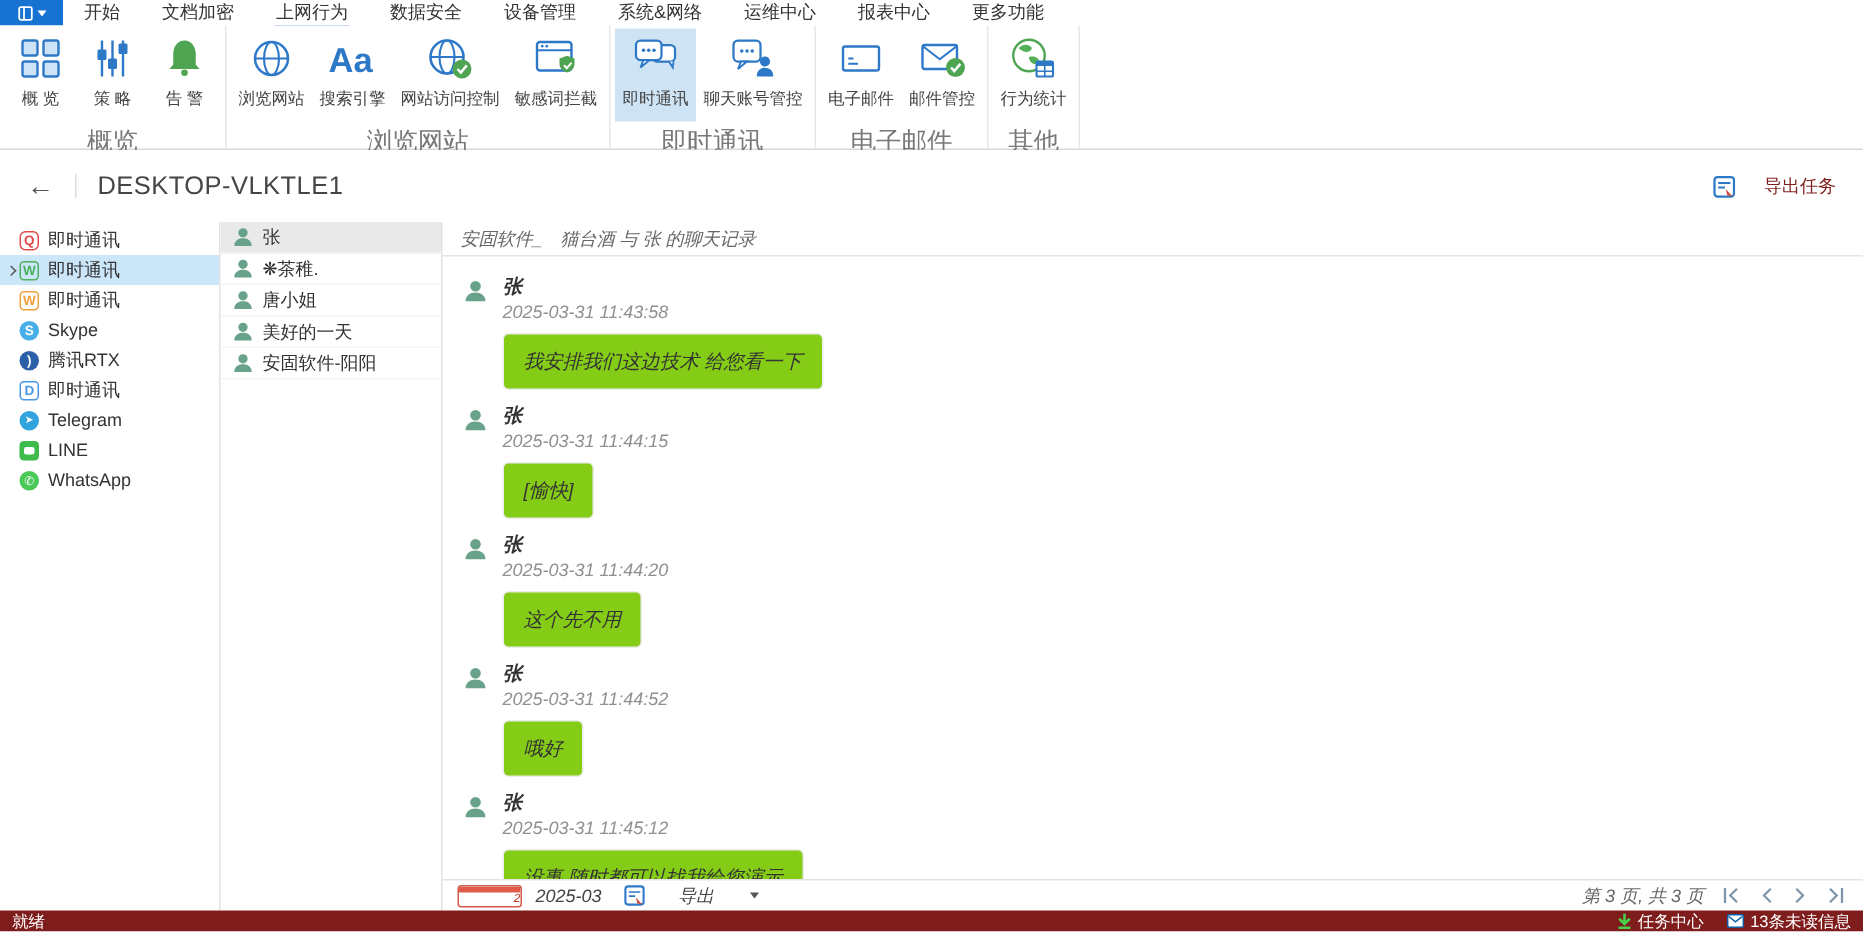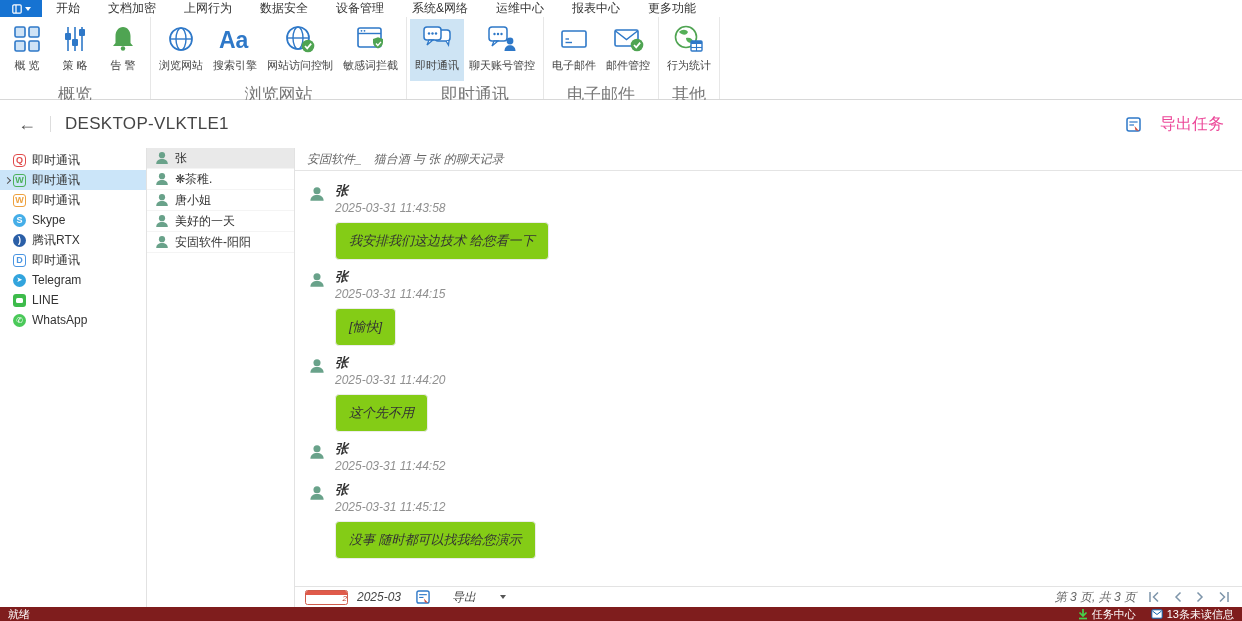--- a/index.html
+++ b/index.html
@@ -23,21 +23,21 @@
   .rbtn[data-state="selected"] { background:#cee4f4; }
   .ricon { height:34px; display:flex; align-items:center; justify-content:center; }
   .rgroup-label { text-align:center; font-size:17px; color:#787878; padding:2px 4px 4px; }
   .ribbon-filler { flex:1; }
 
   
   .header-band { height:48px; display:flex; align-items:center; padding:0 18px; flex:0 0 auto; background:#fff; }
   .back-arrow { font-size:18px; color:#555; line-height:1; }
   .hdr-divider { width:1px; height:16px; background:#ddd; margin:0 14px; }
   .computer-name { font-size:17px; color:#454545; letter-spacing:.3px; }
-  .export-task { margin-left:auto; display:flex; align-items:center; gap:19px; font-size:16px; color:#ec4899; }
+  .export-task { margin-left:auto; display:flex; align-items:center; gap:19px; font-size:12px; color:#7f1d1d; }
 
   
   .content { flex:1; display:flex; min-height:0; }
   .sidebar { width:147px; border-right:1px solid #e2e2e2; padding-top:2px; overflow:hidden; }
   .side-item { height:20px; display:flex; align-items:center; padding-left:3px; font-size:12px; color:#333; }
   .side-item[data-state="selected"] { background:#cbe5f9; }
   .side-chevron { width:9px; height:9px; margin-right:1px; visibility:hidden; position:relative; }
   .side-chevron::before { content:""; position:absolute; left:2px; top:2px; width:4px; height:4px; border-right:1.4px solid #555; border-top:1.4px solid #555; transform:rotate(45deg); }
   .side-item[data-state="selected"] .side-chevron { visibility:visible; }
   .badge { width:13px; height:13px; margin-right:6px; border-radius:3px; display:flex; align-items:center; justify-content:center; font-size:9px; font-weight:bold; flex:0 0 auto; }
@@ -488,20 +488,21 @@
         <div class="msg">
           <span class="avatar">
             <svg width="16" height="16" viewBox="0 0 14 14">
               <circle cx="7" cy="4.2" r="3.1" fill="#69a28a"></circle>
               <path d="M1.2 13 C1.2 9.6 3.8 7.9 7 7.9 C10.2 7.9 12.8 9.6 12.8 13 Z" fill="#69a28a"></path>
             </svg>
           </span>
           <div class="msg-body">
             <div class="msg-sender">张</div>
             <div class="msg-time">2025-03-31 11:44:52</div>
+            <div><span class="bubble">哦好</span></div>
           </div>
         </div>
 
         <div class="msg">
           <span class="avatar">
             <svg width="16" height="16" viewBox="0 0 14 14">
               <circle cx="7" cy="4.2" r="3.1" fill="#69a28a"></circle>
               <path d="M1.2 13 C1.2 9.6 3.8 7.9 7 7.9 C10.2 7.9 12.8 9.6 12.8 13 Z" fill="#69a28a"></path>
             </svg>
           </span>

